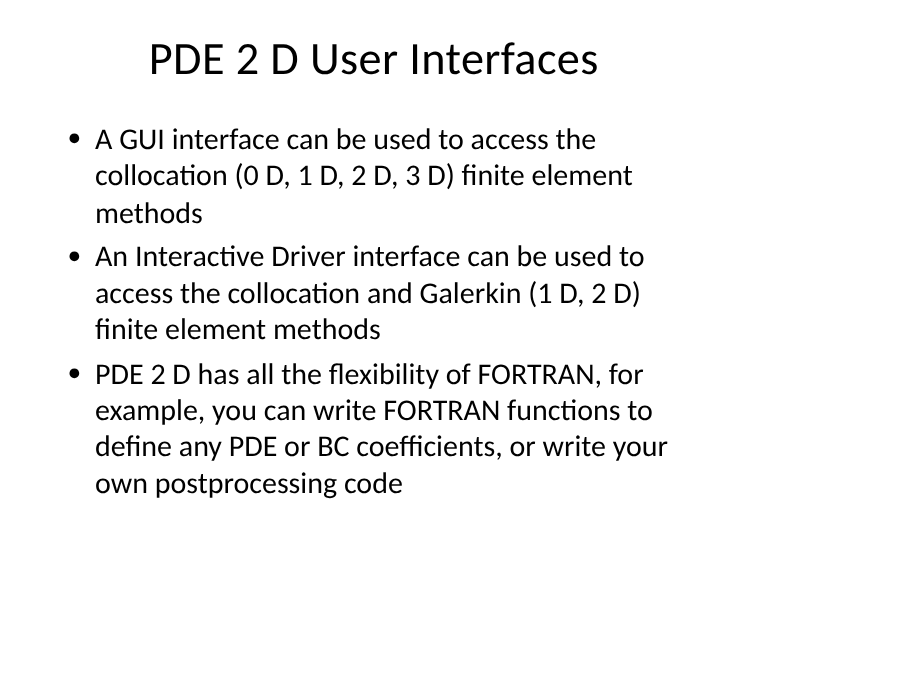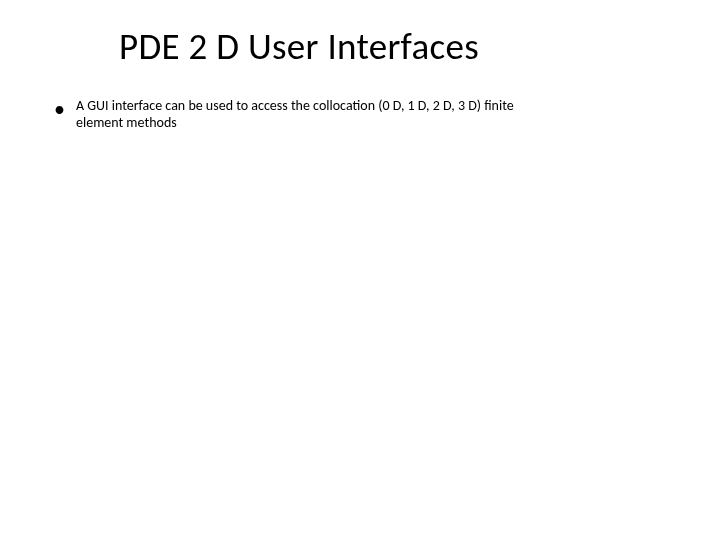--- a/index.html
+++ b/index.html
@@ -21,21 +21,21 @@
     text-align: center;
     font-size: 37px;
     font-weight: 400;
     margin: 0 0 28px 0;
     letter-spacing: 0.3px;
   }
   .bullets {
     list-style: none;
     padding: 0;
     margin: 0;
-    font-size: 14px;
+    font-size: 24px;
     line-height: 1.22;
   }
   .bullets li {
     position: relative;
     padding-left: 28px;
     margin-bottom: 6px;
   }
   .bullets li::before {
     content: "•";
     position: absolute;
@@ -44,14 +44,16 @@
     font-size: 22px;
   }
 </style>
 </head>
 <body>
 
 <div class="slide">
   <h1 class="title">PDE 2 D User Interfaces</h1>
   <ul class="bullets">
     <li>A GUI interface can be used to access the collocation (0 D, 1 D, 2 D, 3 D) finite element methods</li>
+    <li>An Interactive Driver interface can be used to access the collocation and Galerkin (1 D, 2 D) finite element methods</li>
+    <li>PDE 2 D has all the flexibility of FORTRAN, for example, you can write FORTRAN functions to define any PDE or BC coefficients, or write your own postprocessing code</li>
   </ul>
 </div>
 
 </body></html>

